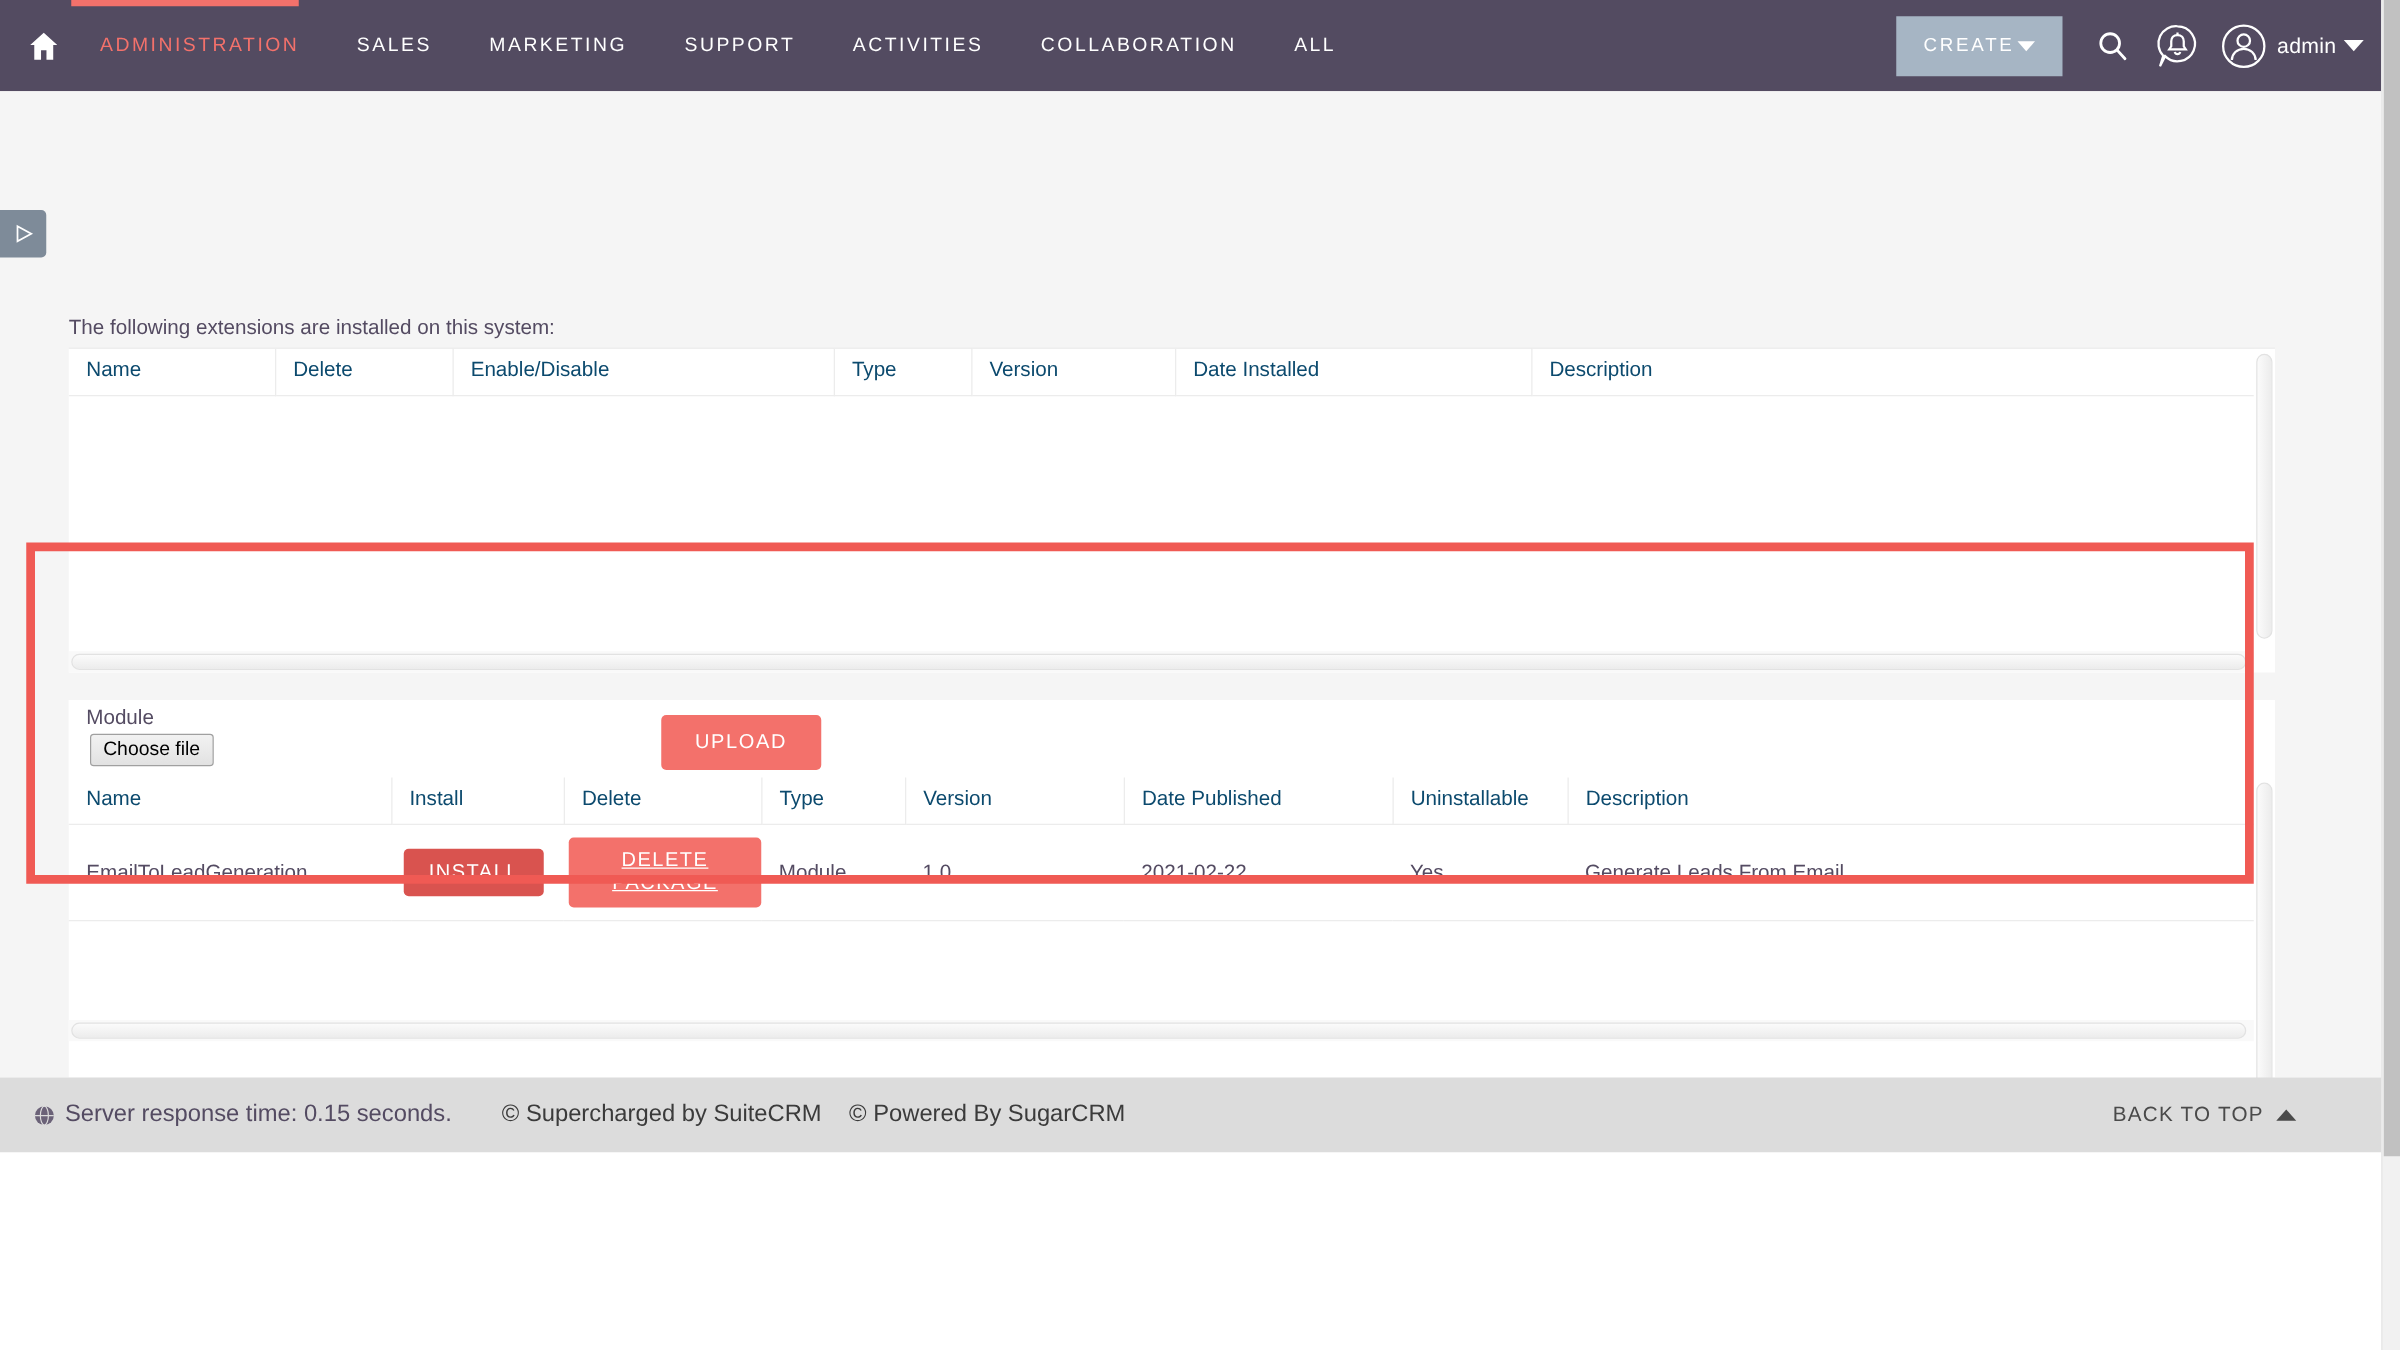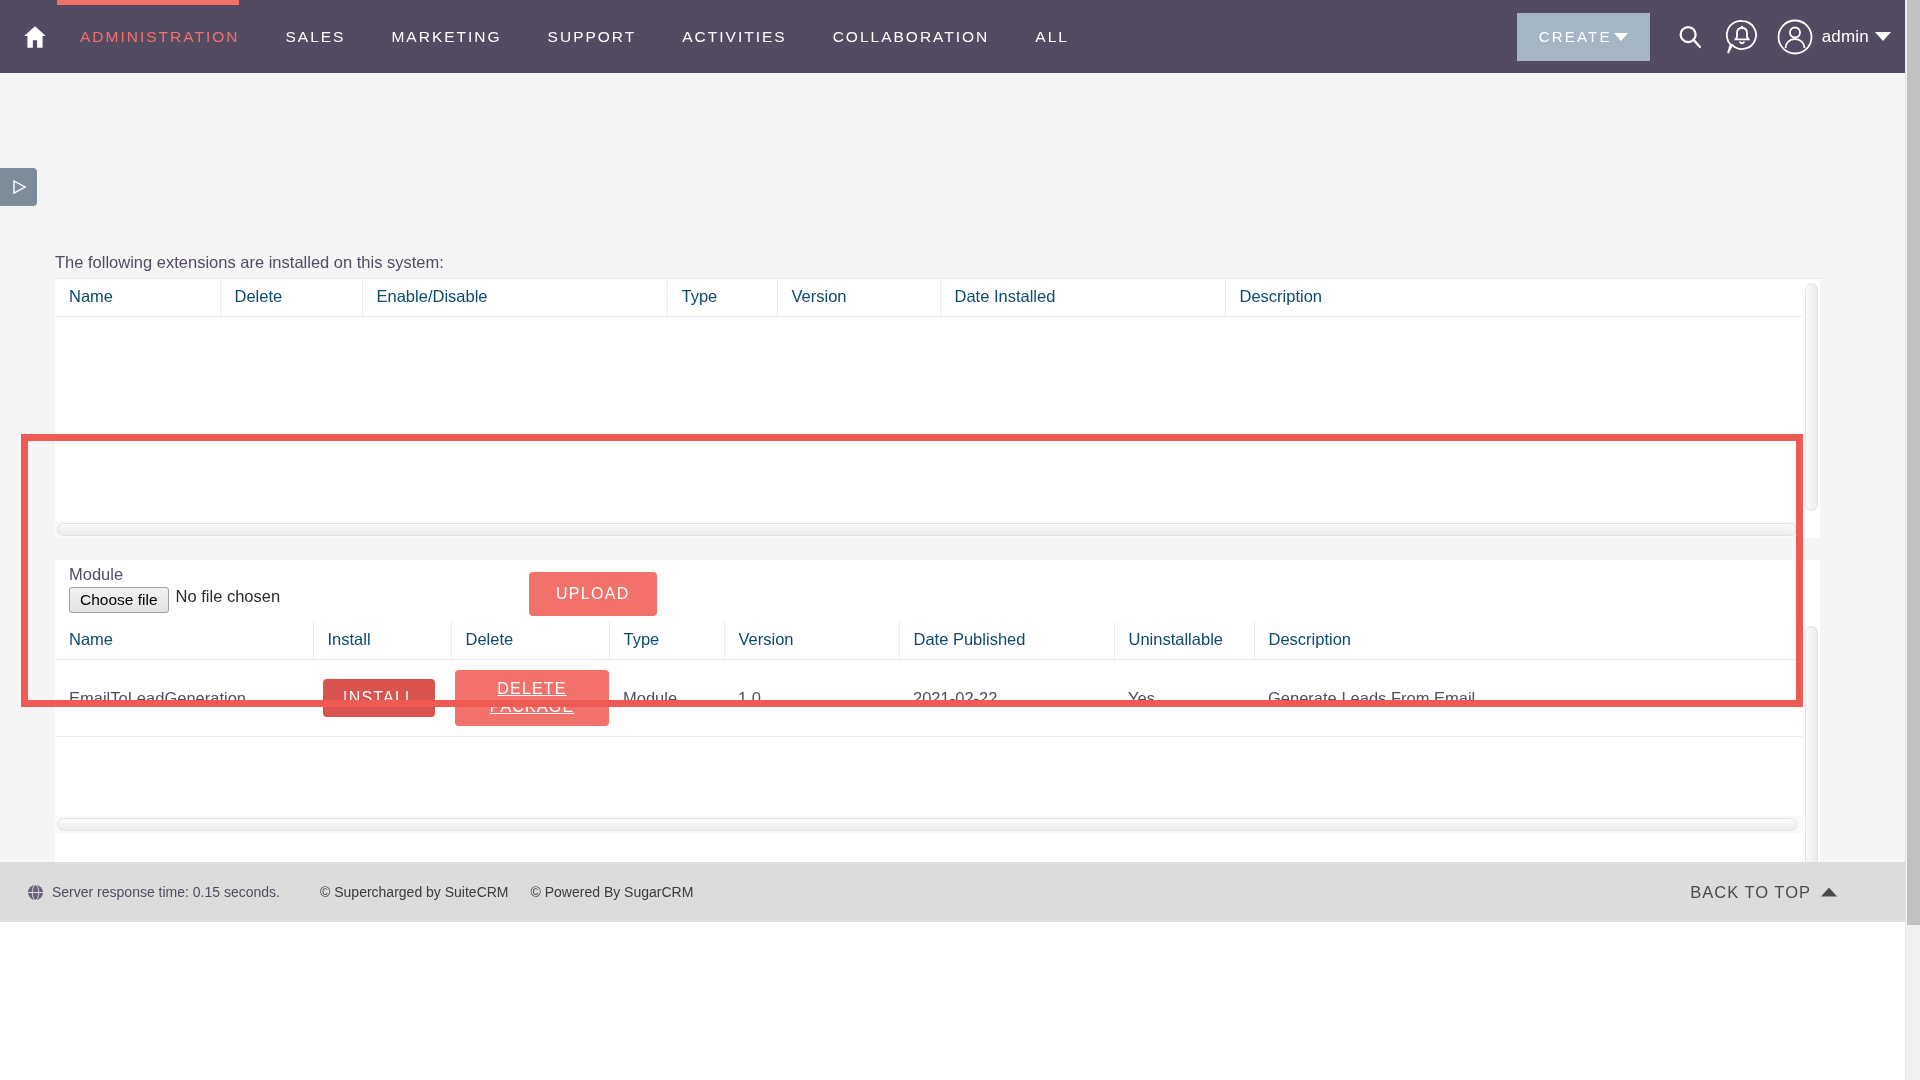--- a/index.html
+++ b/index.html
@@ -200,21 +200,21 @@
     height: 62px;
     background: #ffffff;
     padding-left: 0px;
   }
   .module-label {
     position: absolute; left: 14px; top: 5px;
     font-size: 16.5px; color: #544b62;
   }
   .file-input-wrap {
     position: absolute; left: 14px; top: 27px;
-    display: flex; align-items: flex-start; gap: 7px;
+    display: flex; align-items: center; gap: 7px; flex-direction: column;
   }
   .choose-file-btn {
     background: linear-gradient(to bottom,#f2f2f2,#e2e2e2);
     border: 1px solid #a0a0a0;
     border-radius: 3px;
     font-family: "Liberation Sans", sans-serif;
     font-size: 15.5px;
     color: #000000;
     padding: 3px 10px;
     cursor: pointer;
@@ -256,21 +256,21 @@
 
   
   .footer {
     position: absolute; left: 0px; top: 862px;
     width: 1905px; height: 60px;
     background: #dcdcdc;
     display: flex; align-items: center;
   }
   .footer-left { display: flex; align-items: center; margin-left: 27px; gap: 0px; }
   .globe-ico { margin-right: 8px; display:flex; align-items:center;}
-  .footer-txt { font-size: 14px; color: #544b62; }
+  .footer-txt { font-size: 19px; color: #544b62; }
   .footer-txt.dark { color: #3b3b3b; }
   .f-gap1 { width: 40px; display:inline-block;}
   .f-gap2 { width: 22px; display:inline-block;}
   .back-to-top {
     position: absolute; right: 68px; top: 50%; transform: translateY(-50%);
     display: flex; align-items: center; gap: 10px;
     font-size: 16.5px; color: #4a4a4a; letter-spacing: 1px; cursor: pointer;
   }
   .caret-up {
     width: 0; height: 0;

